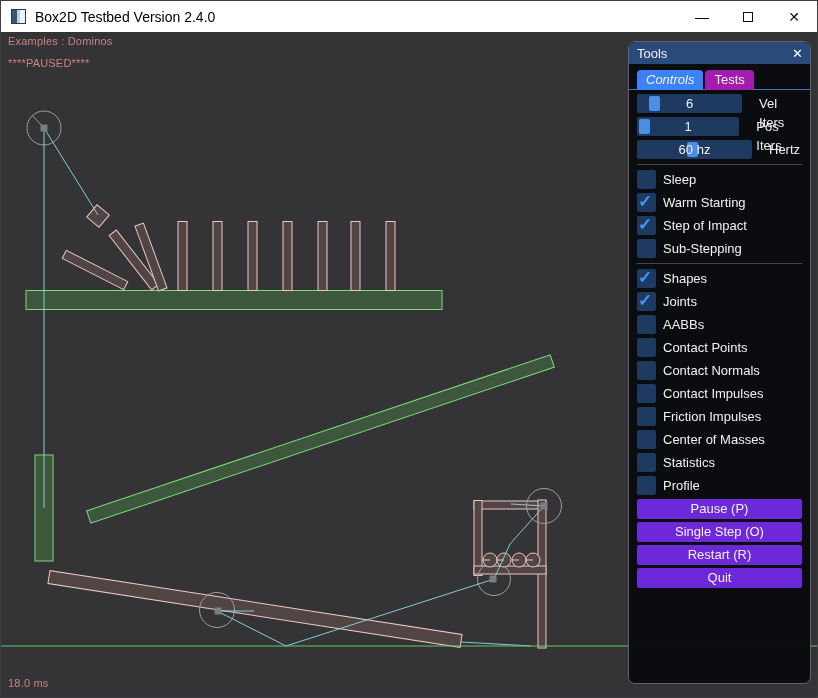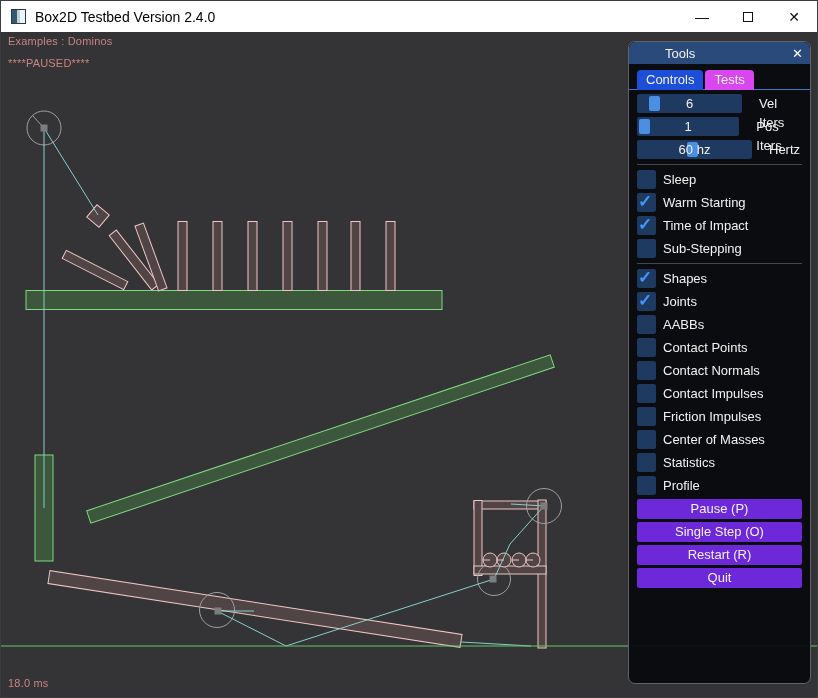--- a/index.html
+++ b/index.html
@@ -20,29 +20,29 @@
   .canvas svg{position:absolute;top:0;left:0;}
   .overlay-text{position:absolute;font-size:11px;letter-spacing:0.2px;}
   .txt-examples{left:7px;top:3px;}
   .txt-paused{left:7px;top:25px;}
   .txt-ms{left:7px;top:645px;}
   
   .panel{position:absolute;left:627px;top:40px;width:183px;height:643px;box-sizing:border-box;
          background:rgba(10,11,14,0.95);border:1px solid #62626a;border-radius:7px;
          color:#f2f2f2;font-size:13px;overflow:hidden;}
   .panel-titlebar{position:absolute;top:0;left:0;right:0;height:22px;background:#294a7a;
-                  display:flex;align-items:center;border-radius:6px 6px 0 0;padding-left:28px;}
+                  display:flex;align-items:center;border-radius:6px 6px 0 0;}
   .panel-title{margin-left:8px;}
   .panel-close{margin-left:auto;margin-right:7px;font-size:13px;color:#fff;cursor:default;}
   .tab-underline{position:absolute;left:0;right:0;top:47px;height:1px;background:#4079c0;}
   .panel-content{position:absolute;top:22px;left:8px;right:8px;}
   .tabbar{padding-top:6px;height:20px;display:flex;}
-  .tab{height:20px;line-height:20px;padding:0 9px;margin-right:2px;background:#d946ef;
+  .tab{height:20px;line-height:20px;padding:0 9px;margin-right:2px;background:#a21caf;
        border-radius:4px 4px 0 0;cursor:default;}
-  .tab.is-active{background:#1d4ed8;}
+  .tab.is-active{background:#3b82f6;font-style:italic;}
   .sliders{margin-top:4px;}
   .slider-row{display:flex;height:19px;margin-bottom:4px;}
   .slider-track{position:relative;width:115px;height:19px;background:#1f3a60;border-radius:2px;}
   .slider-grab{position:absolute;top:2px;width:11px;height:15px;background:#4b8fe3;border-radius:2px;}
   .slider-value{position:absolute;left:0;right:0;top:0;text-align:center;line-height:19px;z-index:2;}
   .slider-label{margin-left:17px;line-height:19px;}
   .sep{height:1px;background:#45454c;margin:5px 0;}
   .cb-row{display:flex;height:19px;margin-bottom:4px;align-items:center;}
   .cb-box{position:relative;width:19px;height:19px;background:#1f3a60;border-radius:2px;flex:0 0 auto;}
   .cb-check{position:absolute;left:1px;top:-2px;font-size:17px;font-weight:bold;color:#4296fa;}
@@ -181,21 +181,21 @@
             <div class="cb-box">
               <span class="cb-check">✓</span>
             </div>
             <div class="cb-label">Warm Starting</div>
           </div>
 
           <div class="cb-row">
             <div class="cb-box">
               <span class="cb-check">✓</span>
             </div>
-            <div class="cb-label">Time of Impact</div>
+            <div class="cb-label">Step of Impact</div>
           </div>
 
           <div class="cb-row">
             <div class="cb-box">
               
             </div>
             <div class="cb-label">Sub-Stepping</div>
           </div>
 
       </div>

